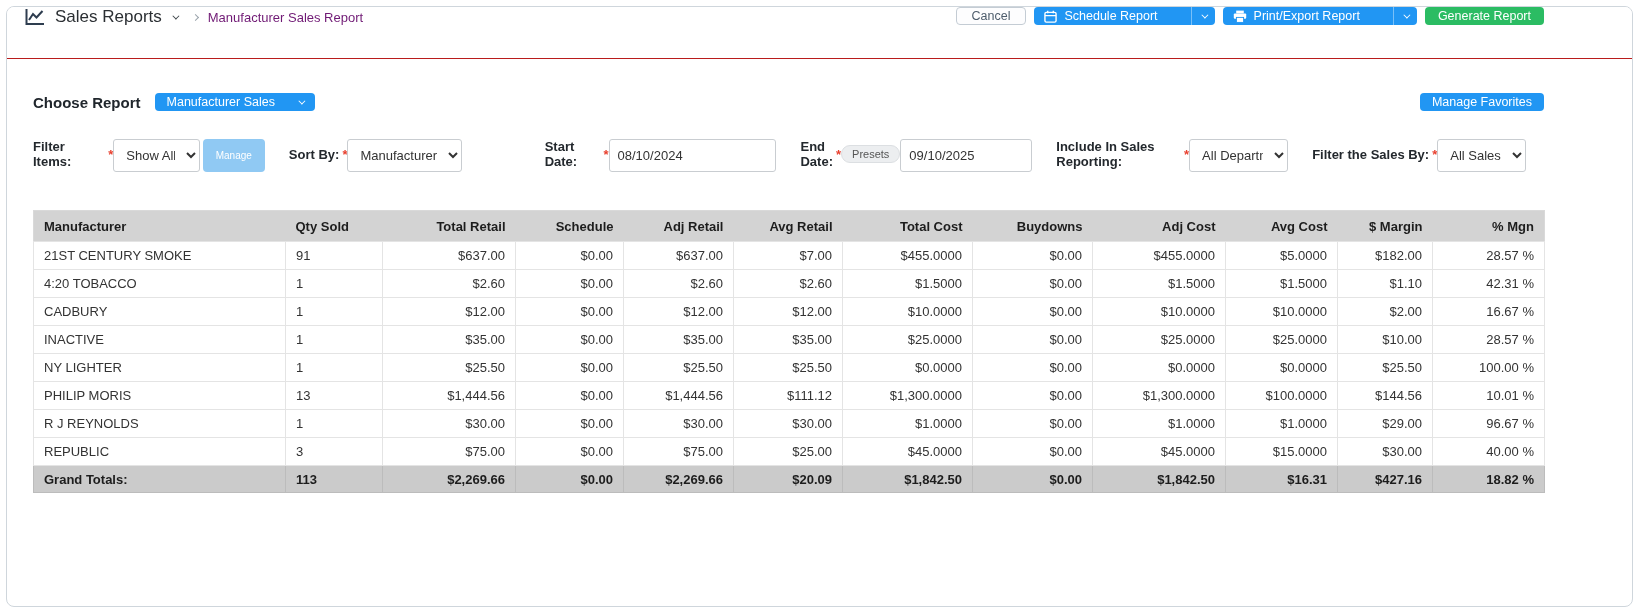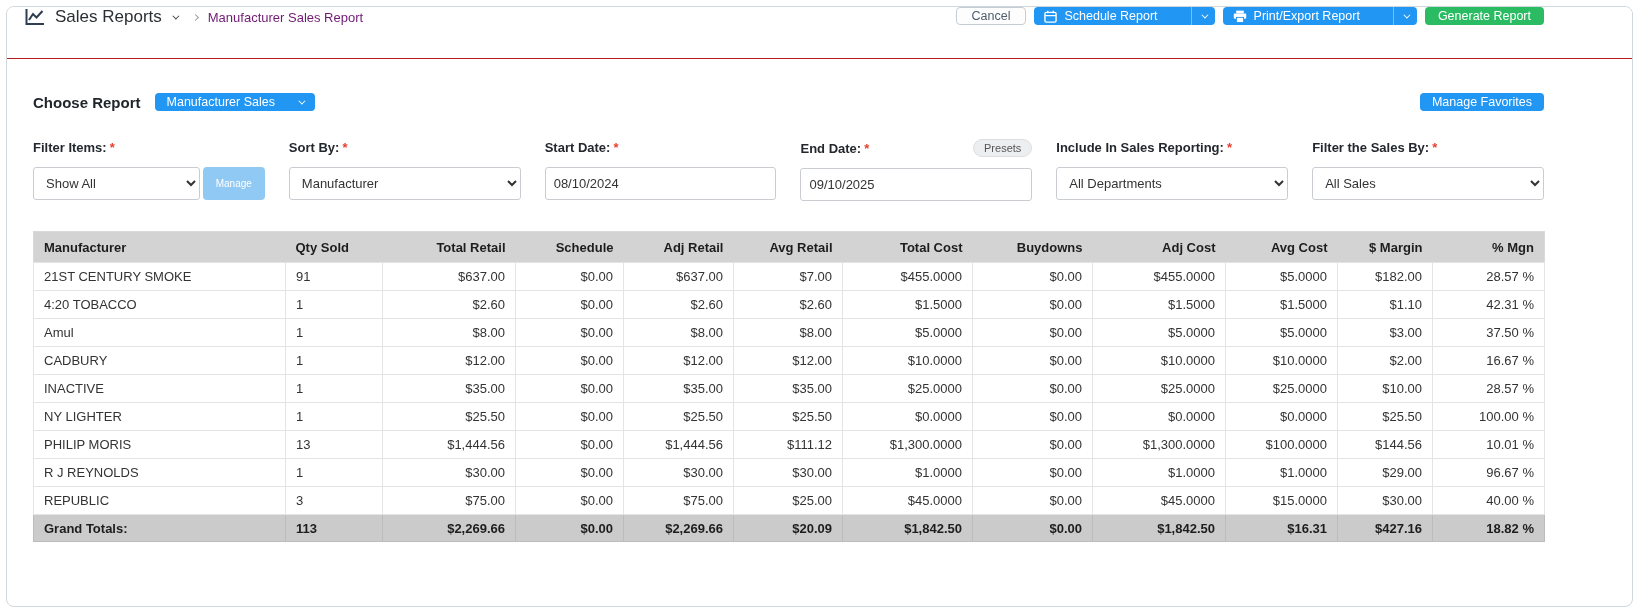--- a/index.html
+++ b/index.html
@@ -71,21 +71,21 @@
     padding: 0 9px; height: 100%;
     border-left: 1px solid rgba(255,255,255,0.4);
   }
   
   .content { padding: 0 88px 30px 26px; }
   .choose-row { display: flex; align-items: center; gap: 14px; padding-top: 34px; }
   .choose-label { font-size: 15px; font-weight: 700; color: #20262c; }
   .ml-auto { margin-left: auto; }
   
   .filters-row { display: flex; gap: 24px; padding-top: 28px; }
-  .filter-group { flex: 1; display: flex; flex-direction: column; min-width: 0; }
+  .filter-group { flex: 1; display: flex; flex-direction: row; min-width: 0; }
   .filter-label-row { display: flex; align-items: center; margin-bottom: 11px; min-height: 17px; }
   .filter-label { font-size: 13px; font-weight: 700; color: #23282d; }
   .req { color: #e8402f; font-size: 13px; font-weight: 700; margin-left: 3px; }
   .control-row { display: flex; gap: 3px; }
   .filters-row select, .filters-row input[type="text"] {
     width: 100%;
     height: 33px;
     border: 1px solid #c9cdd1;
     border-radius: 3px;
     background: #fff;
@@ -336,34 +336,20 @@
             <td class="num">$2.60</td>
             <td class="num">$2.60</td>
             <td class="num">$1.5000</td>
             <td class="num">$0.00</td>
             <td class="num">$1.5000</td>
             <td class="num">$1.5000</td>
             <td class="num">$1.10</td>
             <td class="num">42.31 %</td>
           </tr>
           <tr>
-            <td>Amul</td>
-            <td>1</td>
-            <td class="num">$8.00</td>
-            <td class="num">$0.00</td>
-            <td class="num">$8.00</td>
-            <td class="num">$8.00</td>
-            <td class="num">$5.0000</td>
-            <td class="num">$0.00</td>
-            <td class="num">$5.0000</td>
-            <td class="num">$5.0000</td>
-            <td class="num">$3.00</td>
-            <td class="num">37.50 %</td>
-          </tr>
-          <tr>
             <td>CADBURY</td>
             <td>1</td>
             <td class="num">$12.00</td>
             <td class="num">$0.00</td>
             <td class="num">$12.00</td>
             <td class="num">$12.00</td>
             <td class="num">$10.0000</td>
             <td class="num">$0.00</td>
             <td class="num">$10.0000</td>
             <td class="num">$10.0000</td>

